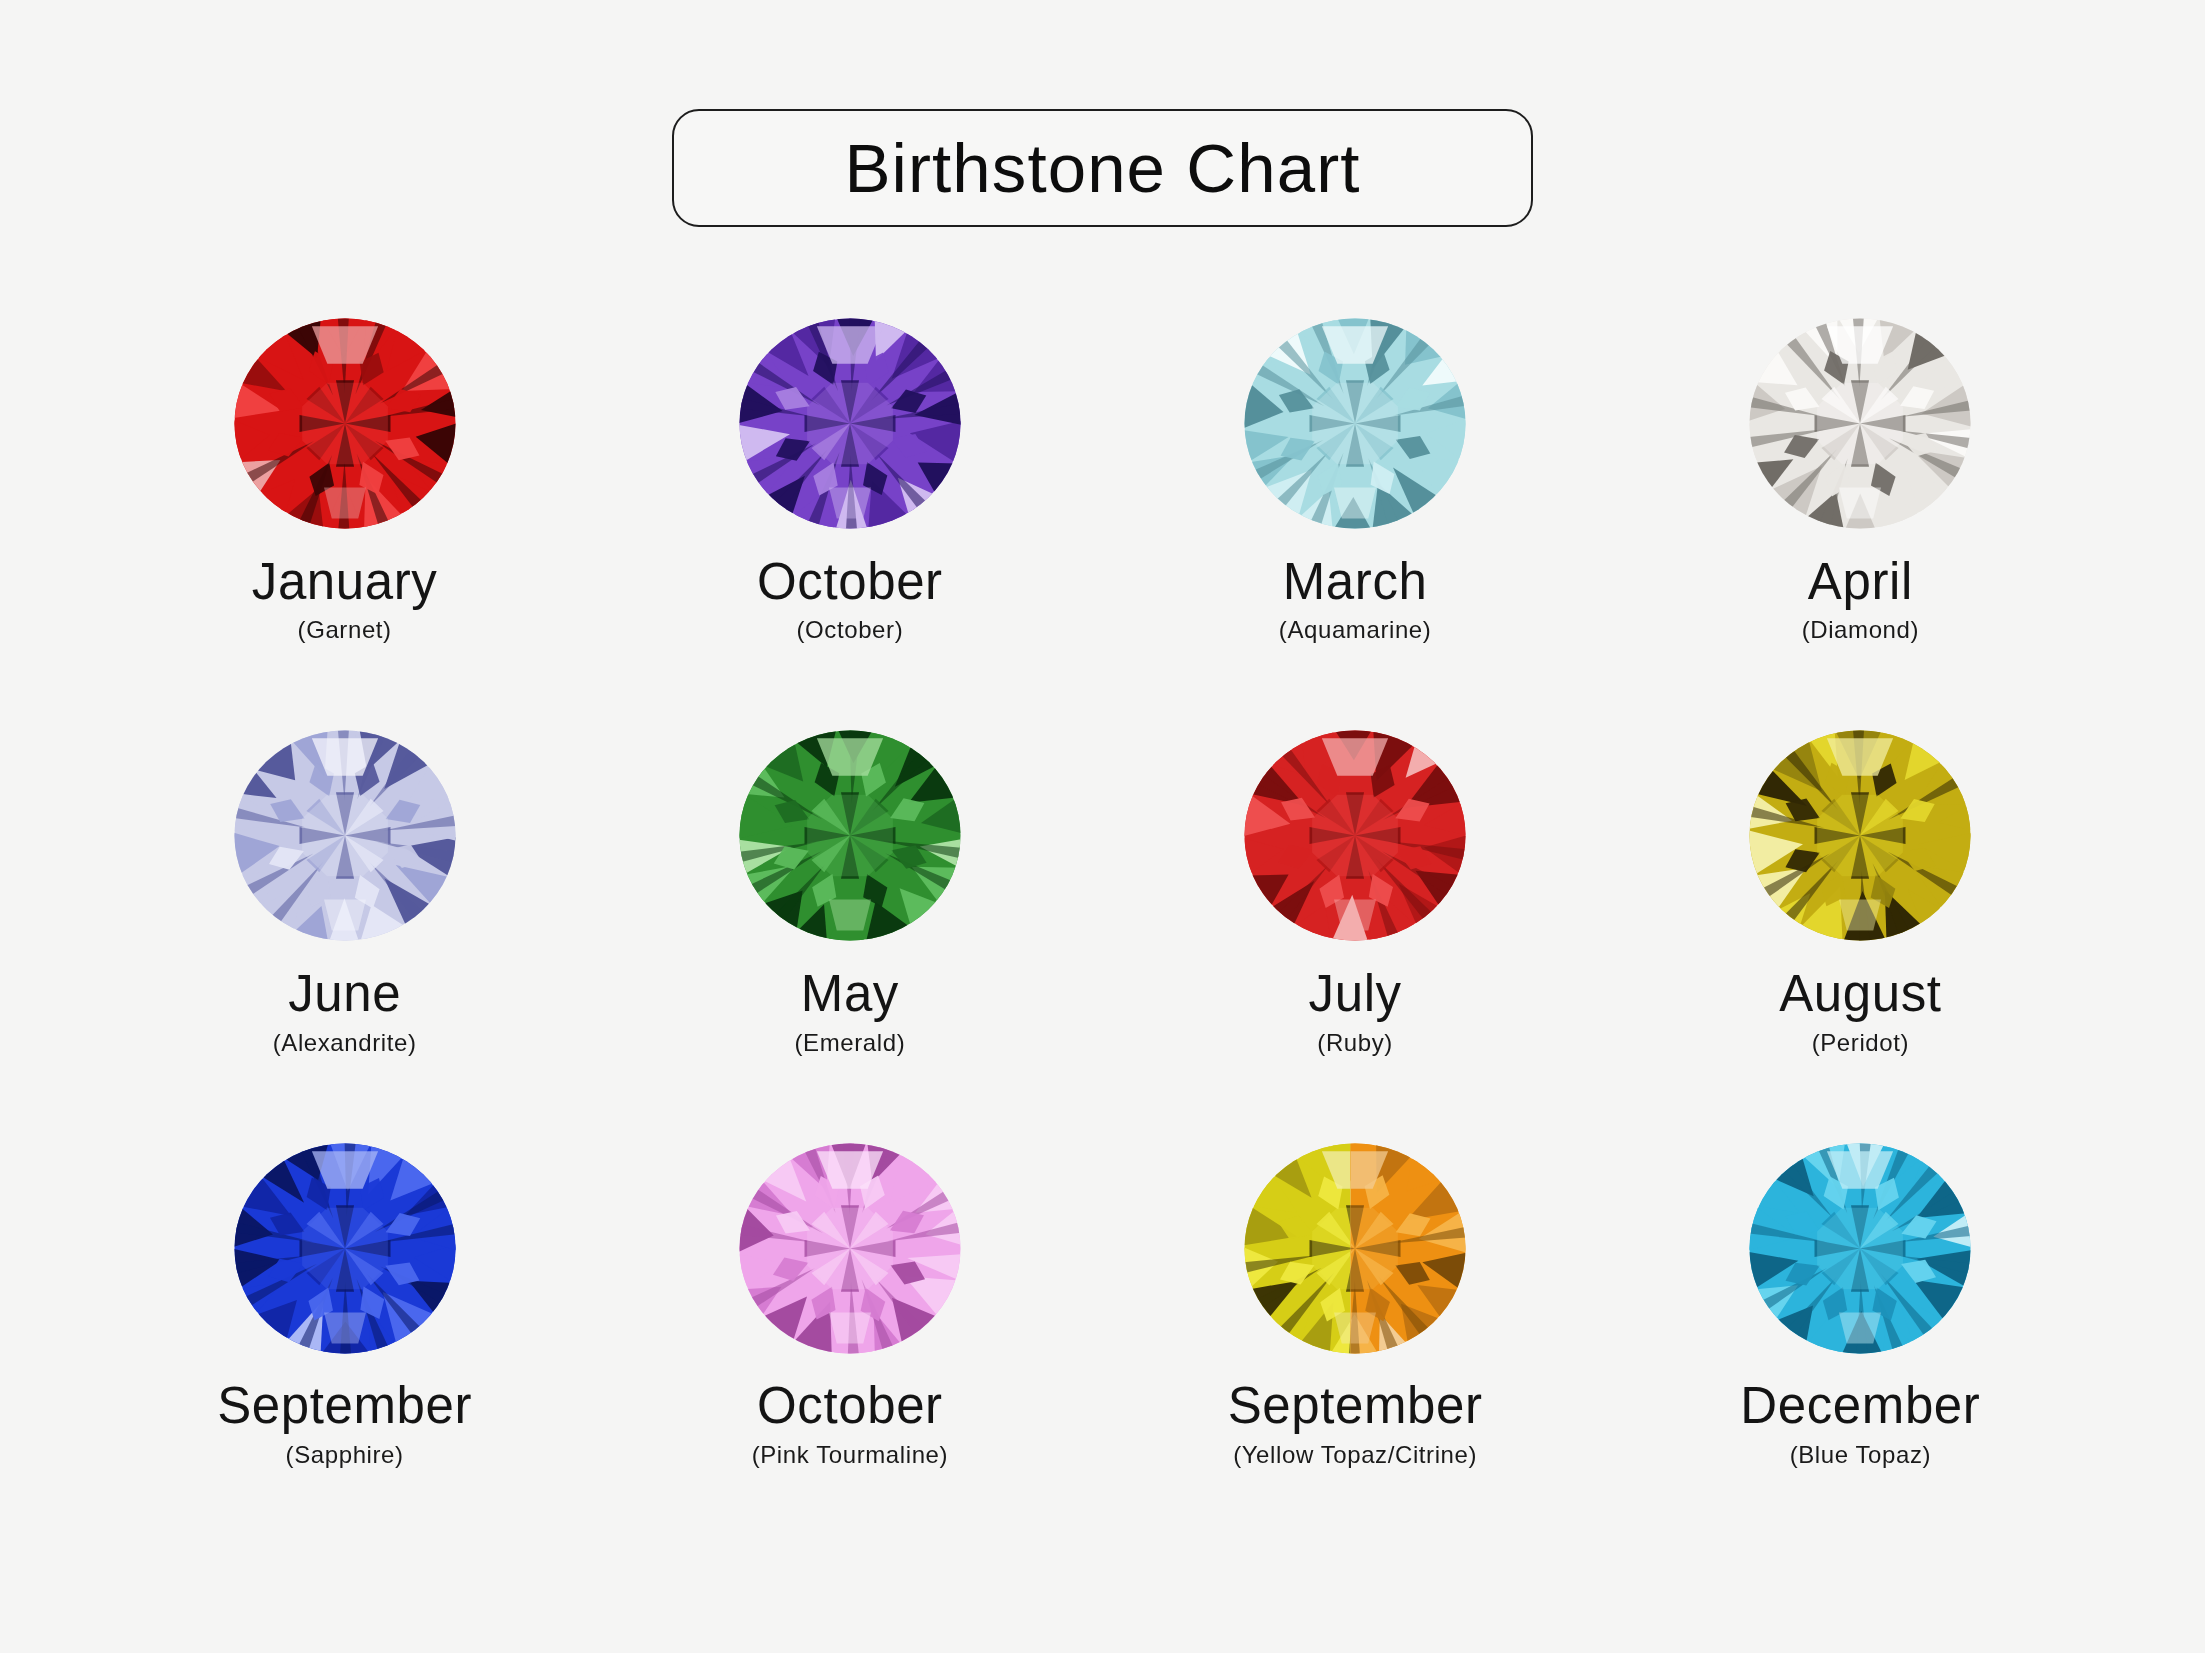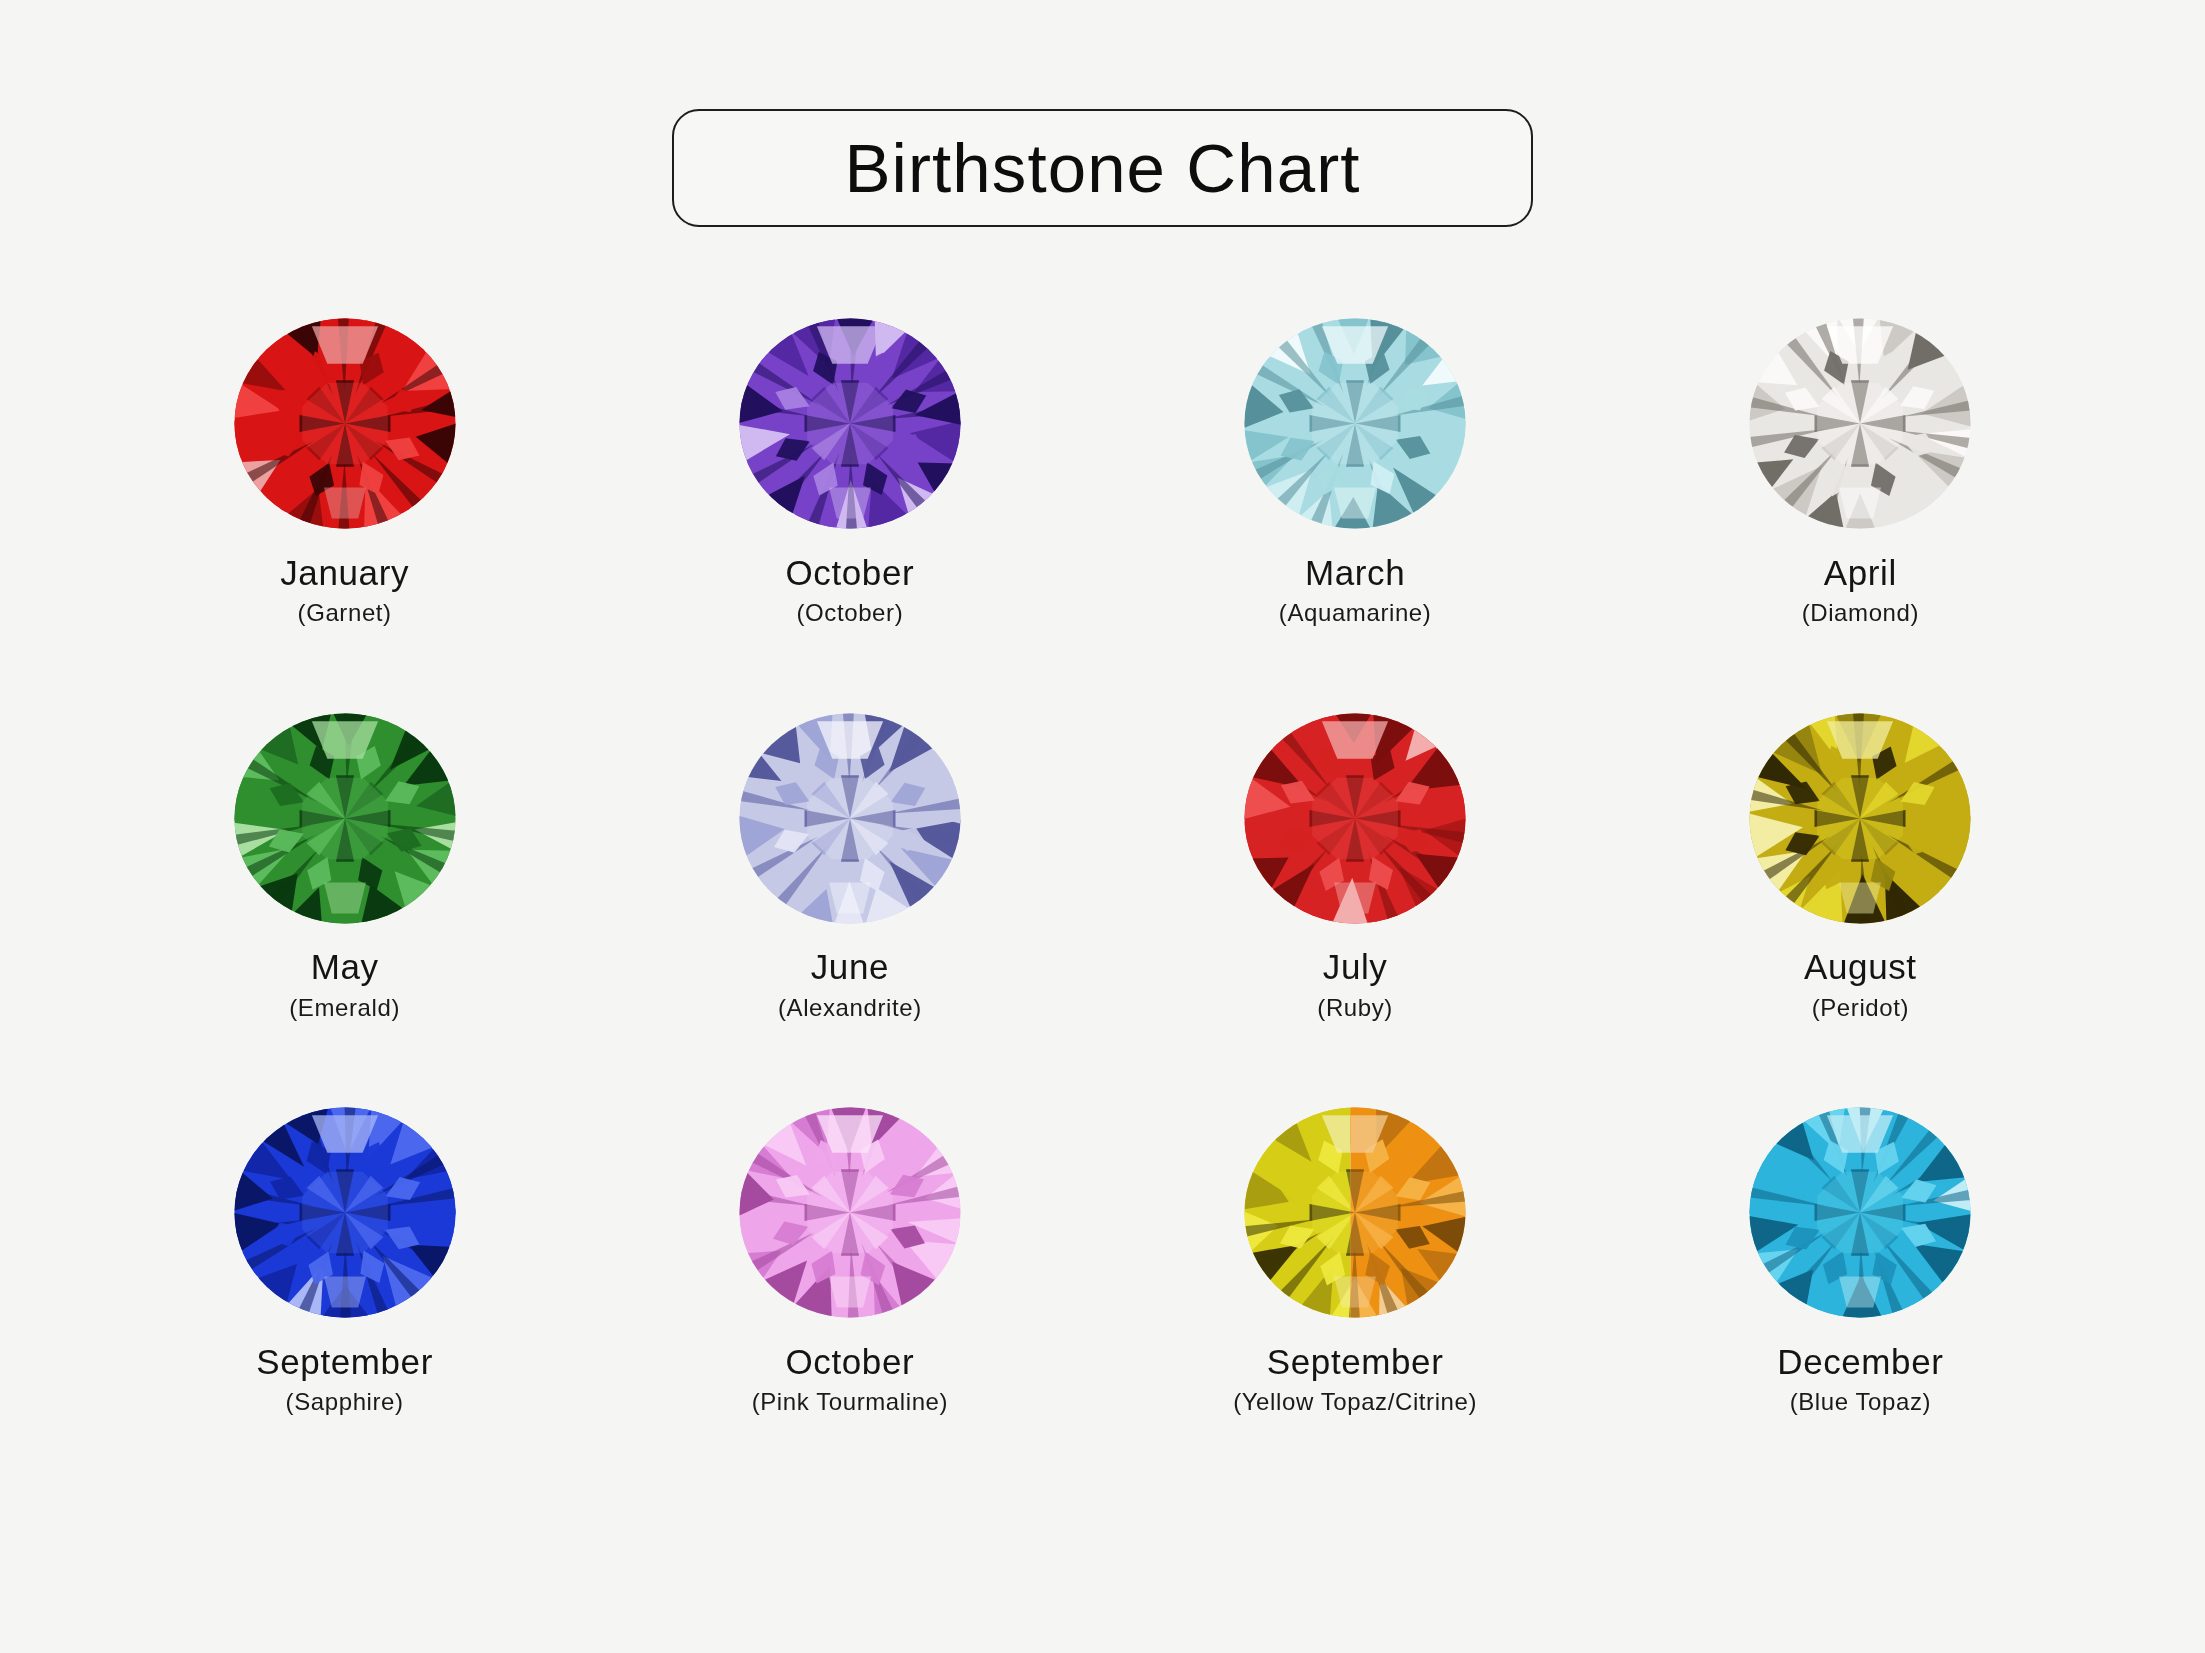--- a/index.html
+++ b/index.html
@@ -43,21 +43,21 @@
   .cell{
     display:flex;
     flex-direction:column;
     align-items:center;
     text-align:center;
   }
   .gem{
     margin-bottom:19.5px;
   }
   .month-label{
-    font-size:35px;
+    font-size:51px;
     font-weight:400;
     color:#141414;
     line-height:1.1;
     letter-spacing:0.6px;
   }
   .gem-name-label{
     font-size:24px;
     font-weight:400;
     color:#1a1a1a;
     line-height:1.2;
@@ -317,79 +317,20 @@
             <polygon points="-30,-88 30,-88 16,-54 -16,-54" fill="#ffffff" opacity="0.75"></polygon>
             <polygon points="-19,58 19,58 12,86 -12,86" fill="#ffffff" opacity="0.45"></polygon>
           </g>
         </svg>
         <div class="month-label">April</div>
         <div class="gem-name-label">(Diamond)</div>
       </div>
       <div class="cell">
         <svg viewBox="-104 -100 208 200" width="230" height="221" class="gem">
           <defs>
-            <clipPath id="gclip4">
-              <ellipse cx="0" cy="0" rx="100" ry="95"></ellipse>
-            </clipPath>
-          </defs>
-          <g clip-path="url(#gclip4)">
-            <rect x="-104" y="-100" width="208" height="200" fill="#2f8f2f"></rect>
-            <polygon points="104,2.8 99.3,29.2 63.2,10" fill="#a8dfa0"></polygon>
-            <polygon points="99.3,29.2 81.1,61.8 55.9,28.2" fill="#5cbb5c"></polygon>
-            <polygon points="81.1,61.8 55.5,83.6 44.9,47.8" fill="#5cbb5c"></polygon>
-            <polygon points="55.5,83.6 14.1,97.9 23,59.9" fill="#0a3a0f"></polygon>
-            <polygon points="14.1,97.9 -20.8,96.8 -2.1,60.1" fill="#2f8f2f"></polygon>
-            <polygon points="-20.8,96.8 -48.6,87.3 -23.5,62.2" fill="#0a3a0f"></polygon>
-            <polygon points="-48.6,87.3 -80.5,62.5 -42.9,49.8" fill="#0a3a0f"></polygon>
-            <polygon points="-80.5,62.5 -96.9,35.8 -48.7,27" fill="#5cbb5c"></polygon>
-            <polygon points="-96.9,35.8 -103.9,3.5 -52.7,10.3" fill="#a8dfa0"></polygon>
-            <polygon points="-103.9,3.5 -96.1,-37.8 -51.8,-8.9" fill="#2f8f2f"></polygon>
-            <polygon points="-96.1,-37.8 -79.5,-63.7 -59.3,-34.3" fill="#5cbb5c"></polygon>
-            <polygon points="-79.5,-63.7 -50.6,-86.3 -42.4,-48.9" fill="#1e6d22"></polygon>
-            <polygon points="-50.6,-86.3 -11.9,-98.1 -21,-61.8" fill="#0a3a0f"></polygon>
-            <polygon points="-11.9,-98.1 21.2,-96.7 3.1,-65.3" fill="#0a3a0f"></polygon>
-            <polygon points="21.2,-96.7 56.1,-83.2 20.8,-48.3" fill="#2f8f2f"></polygon>
-            <polygon points="56.1,-83.2 79.2,-64 40.6,-44.2" fill="#0a3a0f"></polygon>
-            <polygon points="79.2,-64 97.4,-34.6 53,-29.6" fill="#0a3a0f"></polygon>
-            <polygon points="97.4,-34.6 104,-1.3 64.2,-11.4" fill="#1e6d22"></polygon>
-            <polygon points="103.3,11.3 101.6,21 27.6,4.4" fill="#0a3a0f" opacity="0.55"></polygon>
-            <polygon points="94.2,41.9 89.3,50.7 31.9,16.1" fill="#0a3a0f" opacity="0.55"></polygon>
-            <polygon points="-61.8,79.5 -69.8,73.2 -22.6,26.2" fill="#0a3a0f" opacity="0.55"></polygon>
-            <polygon points="-87.1,54 -92.3,45.4 -25.7,14.2" fill="#0a3a0f" opacity="0.55"></polygon>
-            <polygon points="-100.7,24.7 -102.8,15.1 -30.1,5.9" fill="#0a3a0f" opacity="0.55"></polygon>
-            <polygon points="-91.4,-47.1 -86,-55.5 -25.2,-14.6" fill="#0a3a0f" opacity="0.55"></polygon>
-            <polygon points="-0.5,-98.8 9.9,-98.4 1.4,-28.8" fill="#0a3a0f" opacity="0.55"></polygon>
-            <polygon points="64.4,-77.6 72.2,-71.1 19.7,-21.4" fill="#0a3a0f" opacity="0.55"></polygon>
-            <polygon points="59.3,8.9 69.3,24.6 50.9,30.2 37.5,13.3" fill="#1e6d22" opacity="0.95"></polygon>
-            <polygon points="33.8,47.1 28.8,64.8 11.9,55.9 15.5,35" fill="#0a3a0f" opacity="0.95"></polygon>
-            <polygon points="-12.4,55.8 -29.3,64.5 -34.2,46.8 -15.9,34.9" fill="#5cbb5c" opacity="0.95"></polygon>
-            <polygon points="-50.5,30.8 -69,25.4 -59.1,9.7 -37.3,13.8" fill="#5cbb5c" opacity="0.95"></polygon>
-            <polygon points="-58.8,-11.3 -68.2,-27.3 -49.6,-32.1 -36.9,-14.8" fill="#1e6d22" opacity="0.95"></polygon>
-            <polygon points="-32,-48.2 -26.2,-65.7 -9.7,-56.3 -14.2,-35.5" fill="#0a3a0f" opacity="0.95"></polygon>
-            <polygon points="10.2,-56.2 26.9,-65.5 32.5,-47.9 14.5,-35.4" fill="#5cbb5c" opacity="0.95"></polygon>
-            <polygon points="48.5,-33.6 67.3,-29.3 58.4,-13 36.4,-15.8" fill="#5cbb5c" opacity="0.95"></polygon>
-            <polygon points="0,0 41.2,-7.8 41.2,7.8" fill="#0a3a0f" opacity="0.8"></polygon>
-            <polygon points="0,0 34.9,22.2 23.3,33.2" fill="#1e6d22" opacity="0.8"></polygon>
-            <polygon points="0,0 8.2,39.1 -8.2,39.1" fill="#0a3a0f" opacity="0.8"></polygon>
-            <polygon points="0,0 -23.3,33.2 -34.9,22.2" fill="#5cbb5c" opacity="0.8"></polygon>
-            <polygon points="0,0 -41.2,7.8 -41.2,-7.8" fill="#0a3a0f" opacity="0.8"></polygon>
-            <polygon points="0,0 -34.9,-22.2 -23.3,-33.2" fill="#5cbb5c" opacity="0.8"></polygon>
-            <polygon points="0,0 -8.2,-39.1 8.2,-39.1" fill="#0a3a0f" opacity="0.8"></polygon>
-            <polygon points="0,0 23.3,-33.2 34.9,-22.2" fill="#1e6d22" opacity="0.8"></polygon>
-            <polygon points="38.8,15.3 16.1,36.9 -16.1,36.9 -38.8,15.3 -38.8,-15.3 -16.1,-36.9 16.1,-36.9 38.8,-15.3" fill="#5cbb5c" opacity="0.28"></polygon>
-            <polygon points="-30,-88 30,-88 16,-54 -16,-54" fill="#a8dfa0" opacity="0.75"></polygon>
-            <polygon points="-19,58 19,58 12,86 -12,86" fill="#a8dfa0" opacity="0.45"></polygon>
-          </g>
-        </svg>
-        <div class="month-label">May</div>
-        <div class="gem-name-label">(Emerald)</div>
-      </div>
-      <div class="cell">
-        <svg viewBox="-104 -100 208 200" width="230" height="221" class="gem">
-          <defs>
             <clipPath id="gclip5">
               <ellipse cx="0" cy="0" rx="100" ry="95"></ellipse>
             </clipPath>
           </defs>
           <g clip-path="url(#gclip5)">
             <rect x="-104" y="-100" width="208" height="200" fill="#c6c9e6"></rect>
             <polygon points="104,0.9 96,38.1 52.7,10.3" fill="#565a9c"></polygon>
             <polygon points="96,38.1 79.4,63.8 45.9,26.7" fill="#9fa5d6"></polygon>
             <polygon points="79.4,63.8 56,83.2 35.6,38.6" fill="#565a9c"></polygon>
             <polygon points="56,83.2 13.3,98 24,62.7" fill="#e4e6f6"></polygon>
@@ -432,20 +373,79 @@
             <polygon points="0,0 -34.9,-22.2 -23.3,-33.2" fill="#9fa5d6" opacity="0.8"></polygon>
             <polygon points="0,0 -8.2,-39.1 8.2,-39.1" fill="#565a9c" opacity="0.8"></polygon>
             <polygon points="0,0 23.3,-33.2 34.9,-22.2" fill="#e4e6f6" opacity="0.8"></polygon>
             <polygon points="38.8,15.3 16.1,36.9 -16.1,36.9 -38.8,15.3 -38.8,-15.3 -16.1,-36.9 16.1,-36.9 38.8,-15.3" fill="#e4e6f6" opacity="0.28"></polygon>
             <polygon points="-30,-88 30,-88 16,-54 -16,-54" fill="#f5f6fc" opacity="0.75"></polygon>
             <polygon points="-19,58 19,58 12,86 -12,86" fill="#f5f6fc" opacity="0.45"></polygon>
           </g>
         </svg>
         <div class="month-label">June</div>
         <div class="gem-name-label">(Alexandrite)</div>
+      </div>
+      <div class="cell">
+        <svg viewBox="-104 -100 208 200" width="230" height="221" class="gem">
+          <defs>
+            <clipPath id="gclip4">
+              <ellipse cx="0" cy="0" rx="100" ry="95"></ellipse>
+            </clipPath>
+          </defs>
+          <g clip-path="url(#gclip4)">
+            <rect x="-104" y="-100" width="208" height="200" fill="#2f8f2f"></rect>
+            <polygon points="104,2.8 99.3,29.2 63.2,10" fill="#a8dfa0"></polygon>
+            <polygon points="99.3,29.2 81.1,61.8 55.9,28.2" fill="#5cbb5c"></polygon>
+            <polygon points="81.1,61.8 55.5,83.6 44.9,47.8" fill="#5cbb5c"></polygon>
+            <polygon points="55.5,83.6 14.1,97.9 23,59.9" fill="#0a3a0f"></polygon>
+            <polygon points="14.1,97.9 -20.8,96.8 -2.1,60.1" fill="#2f8f2f"></polygon>
+            <polygon points="-20.8,96.8 -48.6,87.3 -23.5,62.2" fill="#0a3a0f"></polygon>
+            <polygon points="-48.6,87.3 -80.5,62.5 -42.9,49.8" fill="#0a3a0f"></polygon>
+            <polygon points="-80.5,62.5 -96.9,35.8 -48.7,27" fill="#5cbb5c"></polygon>
+            <polygon points="-96.9,35.8 -103.9,3.5 -52.7,10.3" fill="#a8dfa0"></polygon>
+            <polygon points="-103.9,3.5 -96.1,-37.8 -51.8,-8.9" fill="#2f8f2f"></polygon>
+            <polygon points="-96.1,-37.8 -79.5,-63.7 -59.3,-34.3" fill="#5cbb5c"></polygon>
+            <polygon points="-79.5,-63.7 -50.6,-86.3 -42.4,-48.9" fill="#1e6d22"></polygon>
+            <polygon points="-50.6,-86.3 -11.9,-98.1 -21,-61.8" fill="#0a3a0f"></polygon>
+            <polygon points="-11.9,-98.1 21.2,-96.7 3.1,-65.3" fill="#0a3a0f"></polygon>
+            <polygon points="21.2,-96.7 56.1,-83.2 20.8,-48.3" fill="#2f8f2f"></polygon>
+            <polygon points="56.1,-83.2 79.2,-64 40.6,-44.2" fill="#0a3a0f"></polygon>
+            <polygon points="79.2,-64 97.4,-34.6 53,-29.6" fill="#0a3a0f"></polygon>
+            <polygon points="97.4,-34.6 104,-1.3 64.2,-11.4" fill="#1e6d22"></polygon>
+            <polygon points="103.3,11.3 101.6,21 27.6,4.4" fill="#0a3a0f" opacity="0.55"></polygon>
+            <polygon points="94.2,41.9 89.3,50.7 31.9,16.1" fill="#0a3a0f" opacity="0.55"></polygon>
+            <polygon points="-61.8,79.5 -69.8,73.2 -22.6,26.2" fill="#0a3a0f" opacity="0.55"></polygon>
+            <polygon points="-87.1,54 -92.3,45.4 -25.7,14.2" fill="#0a3a0f" opacity="0.55"></polygon>
+            <polygon points="-100.7,24.7 -102.8,15.1 -30.1,5.9" fill="#0a3a0f" opacity="0.55"></polygon>
+            <polygon points="-91.4,-47.1 -86,-55.5 -25.2,-14.6" fill="#0a3a0f" opacity="0.55"></polygon>
+            <polygon points="-0.5,-98.8 9.9,-98.4 1.4,-28.8" fill="#0a3a0f" opacity="0.55"></polygon>
+            <polygon points="64.4,-77.6 72.2,-71.1 19.7,-21.4" fill="#0a3a0f" opacity="0.55"></polygon>
+            <polygon points="59.3,8.9 69.3,24.6 50.9,30.2 37.5,13.3" fill="#1e6d22" opacity="0.95"></polygon>
+            <polygon points="33.8,47.1 28.8,64.8 11.9,55.9 15.5,35" fill="#0a3a0f" opacity="0.95"></polygon>
+            <polygon points="-12.4,55.8 -29.3,64.5 -34.2,46.8 -15.9,34.9" fill="#5cbb5c" opacity="0.95"></polygon>
+            <polygon points="-50.5,30.8 -69,25.4 -59.1,9.7 -37.3,13.8" fill="#5cbb5c" opacity="0.95"></polygon>
+            <polygon points="-58.8,-11.3 -68.2,-27.3 -49.6,-32.1 -36.9,-14.8" fill="#1e6d22" opacity="0.95"></polygon>
+            <polygon points="-32,-48.2 -26.2,-65.7 -9.7,-56.3 -14.2,-35.5" fill="#0a3a0f" opacity="0.95"></polygon>
+            <polygon points="10.2,-56.2 26.9,-65.5 32.5,-47.9 14.5,-35.4" fill="#5cbb5c" opacity="0.95"></polygon>
+            <polygon points="48.5,-33.6 67.3,-29.3 58.4,-13 36.4,-15.8" fill="#5cbb5c" opacity="0.95"></polygon>
+            <polygon points="0,0 41.2,-7.8 41.2,7.8" fill="#0a3a0f" opacity="0.8"></polygon>
+            <polygon points="0,0 34.9,22.2 23.3,33.2" fill="#1e6d22" opacity="0.8"></polygon>
+            <polygon points="0,0 8.2,39.1 -8.2,39.1" fill="#0a3a0f" opacity="0.8"></polygon>
+            <polygon points="0,0 -23.3,33.2 -34.9,22.2" fill="#5cbb5c" opacity="0.8"></polygon>
+            <polygon points="0,0 -41.2,7.8 -41.2,-7.8" fill="#0a3a0f" opacity="0.8"></polygon>
+            <polygon points="0,0 -34.9,-22.2 -23.3,-33.2" fill="#5cbb5c" opacity="0.8"></polygon>
+            <polygon points="0,0 -8.2,-39.1 8.2,-39.1" fill="#0a3a0f" opacity="0.8"></polygon>
+            <polygon points="0,0 23.3,-33.2 34.9,-22.2" fill="#1e6d22" opacity="0.8"></polygon>
+            <polygon points="38.8,15.3 16.1,36.9 -16.1,36.9 -38.8,15.3 -38.8,-15.3 -16.1,-36.9 16.1,-36.9 38.8,-15.3" fill="#5cbb5c" opacity="0.28"></polygon>
+            <polygon points="-30,-88 30,-88 16,-54 -16,-54" fill="#a8dfa0" opacity="0.75"></polygon>
+            <polygon points="-19,58 19,58 12,86 -12,86" fill="#a8dfa0" opacity="0.45"></polygon>
+          </g>
+        </svg>
+        <div class="month-label">May</div>
+        <div class="gem-name-label">(Emerald)</div>
       </div>
       <div class="cell">
         <svg viewBox="-104 -100 208 200" width="230" height="221" class="gem">
           <defs>
             <clipPath id="gclip6">
               <ellipse cx="0" cy="0" rx="100" ry="95"></ellipse>
             </clipPath>
           </defs>
           <g clip-path="url(#gclip6)">
             <rect x="-104" y="-100" width="208" height="200" fill="#d62222"></rect>

